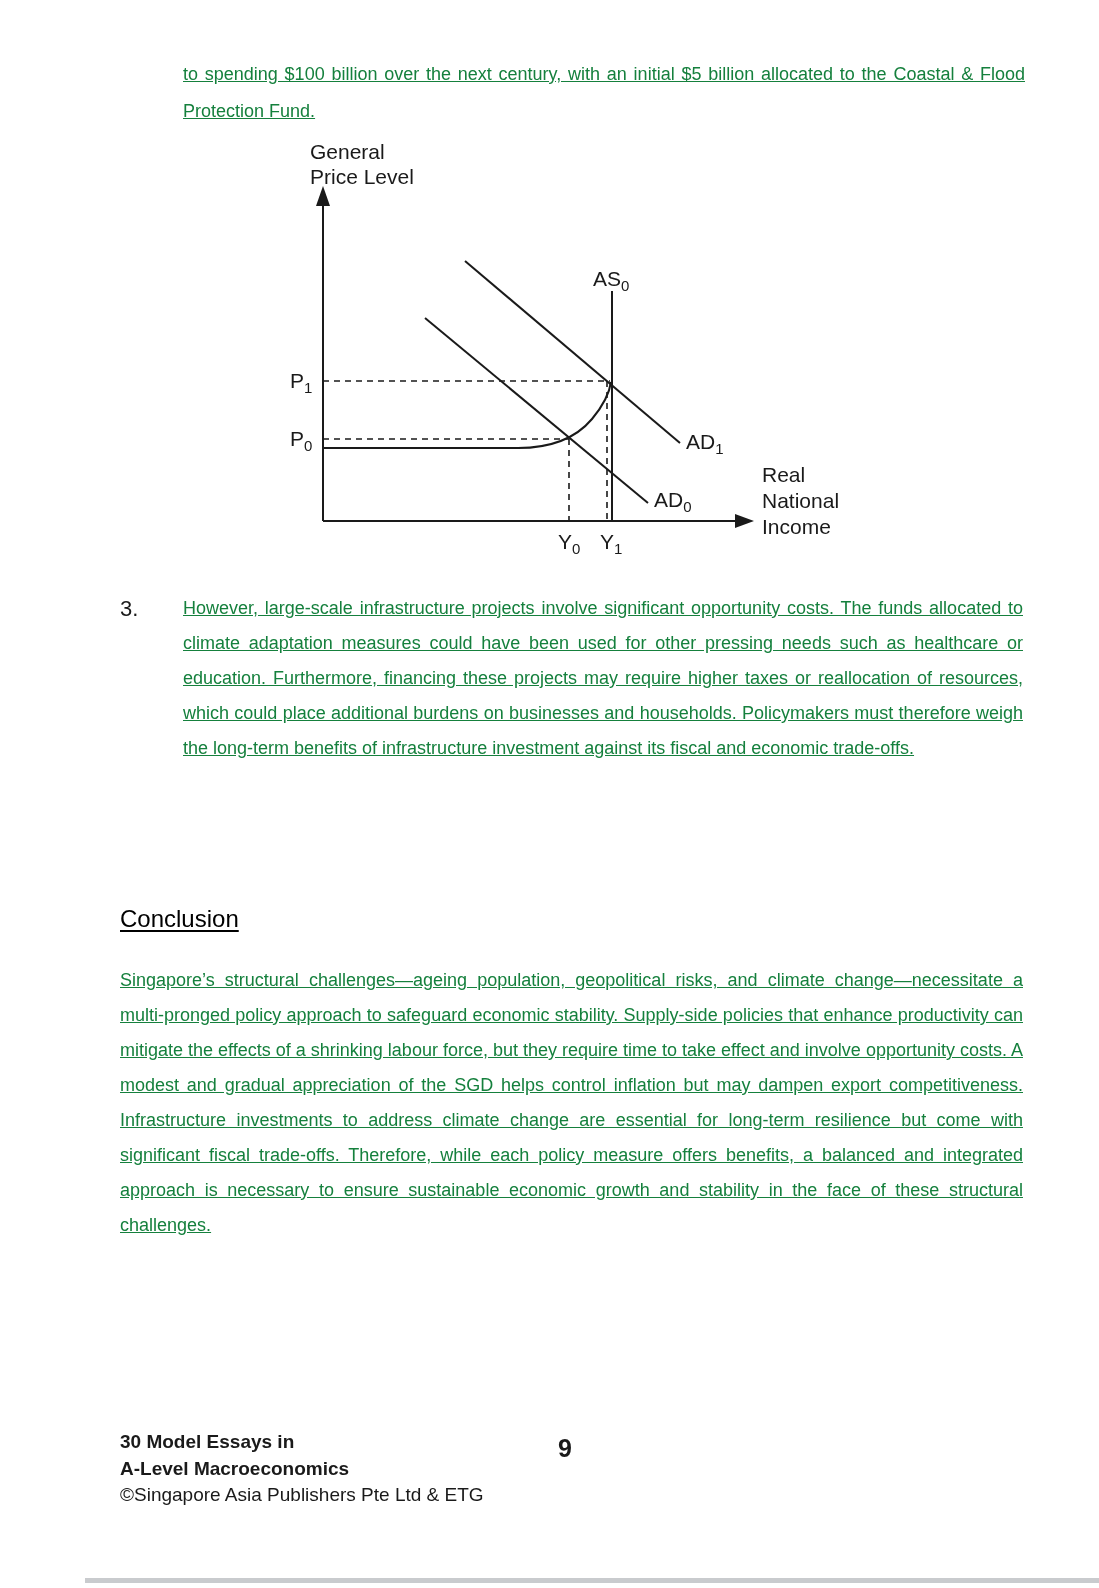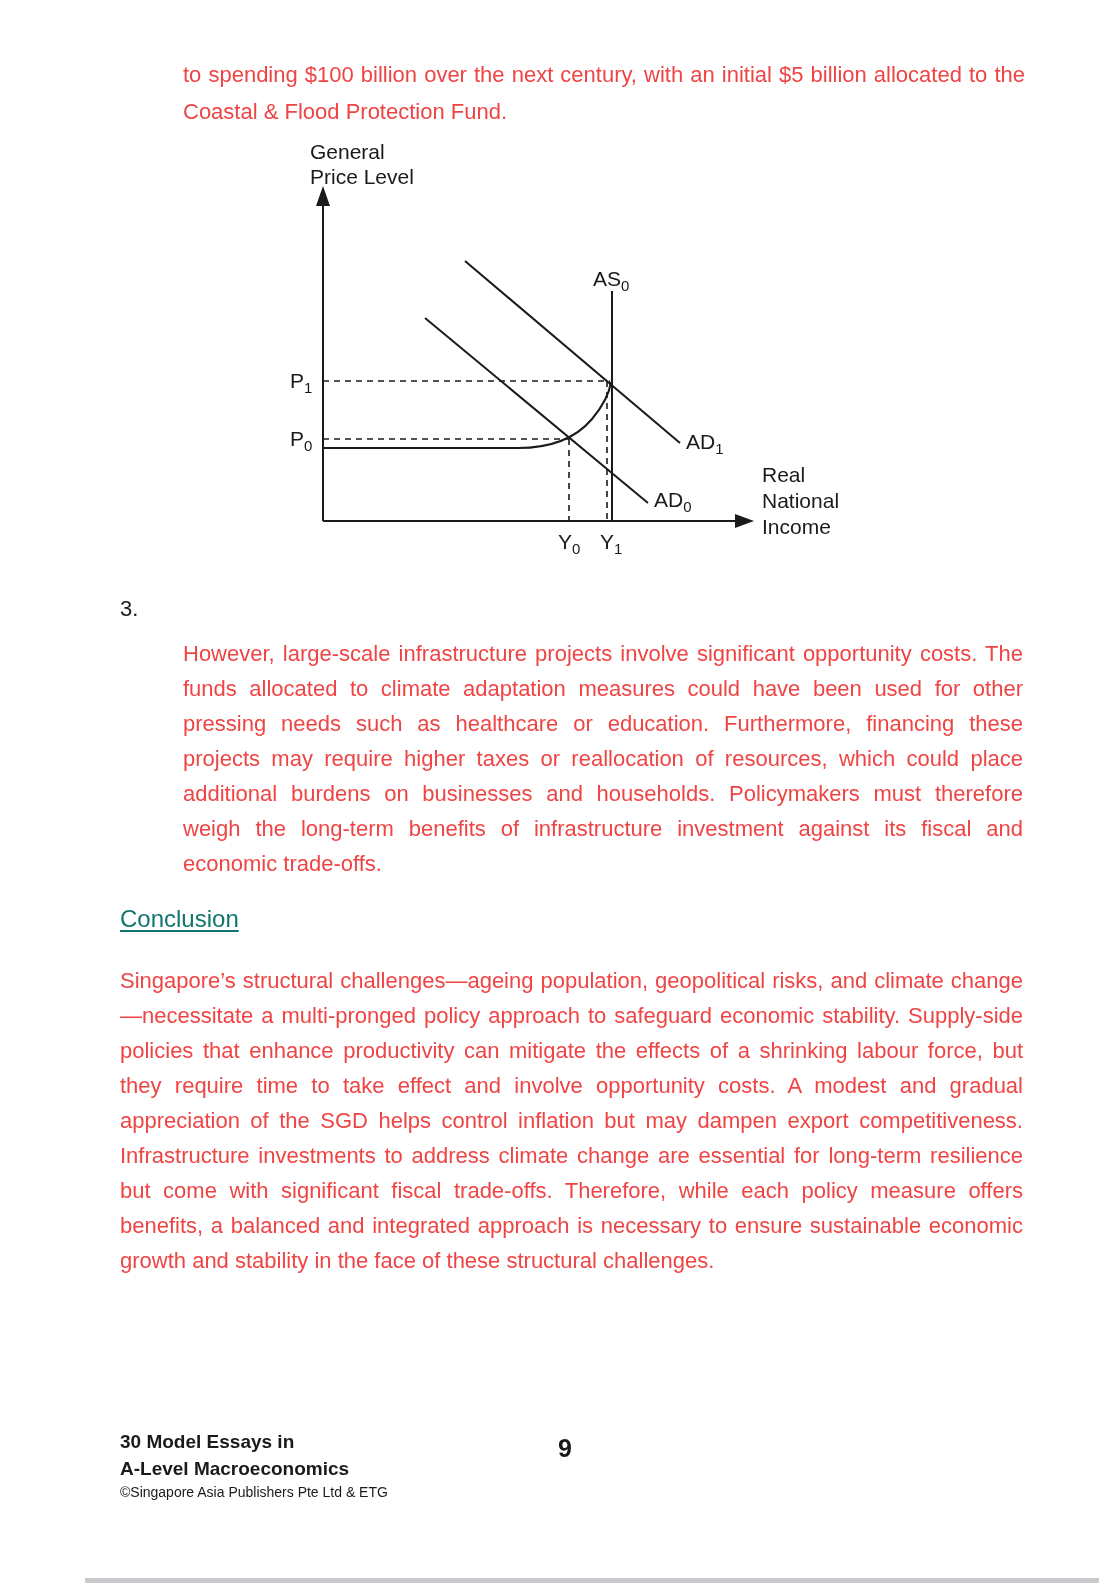--- a/index.html
+++ b/index.html
@@ -7,35 +7,36 @@
     position: relative;
     width: 1099px;
     height: 1588px;
     background: #ffffff;
     font-family: "Liberation Sans", sans-serif;
     color: #1a1a1a;
     overflow: hidden;
   }
   .para {
     position: absolute;
-    font-size: 22px;
+    font-size: 18px;
     line-height: 35px;
     text-align: justify;
-    color: #ef4444;
+    color: #15803d;
+    text-decoration: underline;
   }
   .intro-para {
     left: 183px; top: 56px; width: 842px;
     line-height: 37px;
   }
   .item-number {
     position: absolute;
     left: 120px; top: 591px;
     font-size: 22px; line-height: 35px;
   }
-  .item3-para { left: 183px; top: 591px; width: 840px; margin-top: 45px; }
+  .item3-para { left: 183px; top: 591px; width: 840px; }
   .conclusion-heading {
     position: absolute;
     left: 120px; top: 905px;
     font-size: 24px;
     font-weight: 400;
     text-decoration: underline;
     text-underline-offset: 3px;
   }
   .conclusion-para { left: 120px; top: 950px; width: 903px; margin-top: 13px; }
   .diagram-wrap {
@@ -53,21 +54,21 @@
   .footer-book {
     position: absolute;
     left: 120px; top: 1428px;
     font-size: 19px;
     font-weight: 700;
     line-height: 27px;
   }
   .footer-publisher {
     position: absolute;
     left: 120px; top: 1484px;
-    font-size: 14px;
+    font-size: 19px;
     font-weight: 400;
   }
   .footer-page-number {
     position: absolute;
     left: 558px; top: 1434px;
     font-size: 25px;
     font-weight: 700;
   }
   .bottom-rule {
     position: absolute;
@@ -117,21 +118,21 @@
 
       <text class="diagram-text" x="482" y="346">Real</text>
       <text class="diagram-text" x="482" y="372">National</text>
       <text class="diagram-text" x="482" y="398">Income</text>
     </svg>
   </div>
 
   <div class="item-number">3.</div>
   <div class="para item3-para">However, large-scale infrastructure projects involve significant opportunity costs. The funds allocated to climate adaptation measures could have been used for other pressing needs such as healthcare or education. Furthermore, financing these projects may require higher taxes or reallocation of resources, which could place additional burdens on businesses and households. Policymakers must therefore weigh the long-term benefits of infrastructure investment against its fiscal and economic trade-offs.</div>
 
-  <div class="conclusion-heading" style="color: #0f766e;">Conclusion</div>
+  <div class="conclusion-heading" style="color: #000000;">Conclusion</div>
   <div class="para conclusion-para">Singapore’s structural challenges—ageing population, geopolitical risks, and climate change—necessitate a multi-pronged policy approach to safeguard economic stability. Supply-side policies that enhance productivity can mitigate the effects of a shrinking labour force, but they require time to take effect and involve opportunity costs. A modest and gradual appreciation of the SGD helps control inflation but may dampen export competitiveness. Infrastructure investments to address climate change are essential for long-term resilience but come with significant fiscal trade-offs. Therefore, while each policy measure offers benefits, a balanced and integrated approach is necessary to ensure sustainable economic growth and stability in the face of these structural challenges.</div>
 
   <div class="footer-book">
     <div>30 Model Essays in</div>
     <div>A-Level Macroeconomics</div>
   </div>
   <div class="footer-publisher">©Singapore Asia Publishers Pte Ltd &amp; ETG</div>
   <div class="footer-page-number">9</div>
 
   <div class="bottom-rule"></div>

